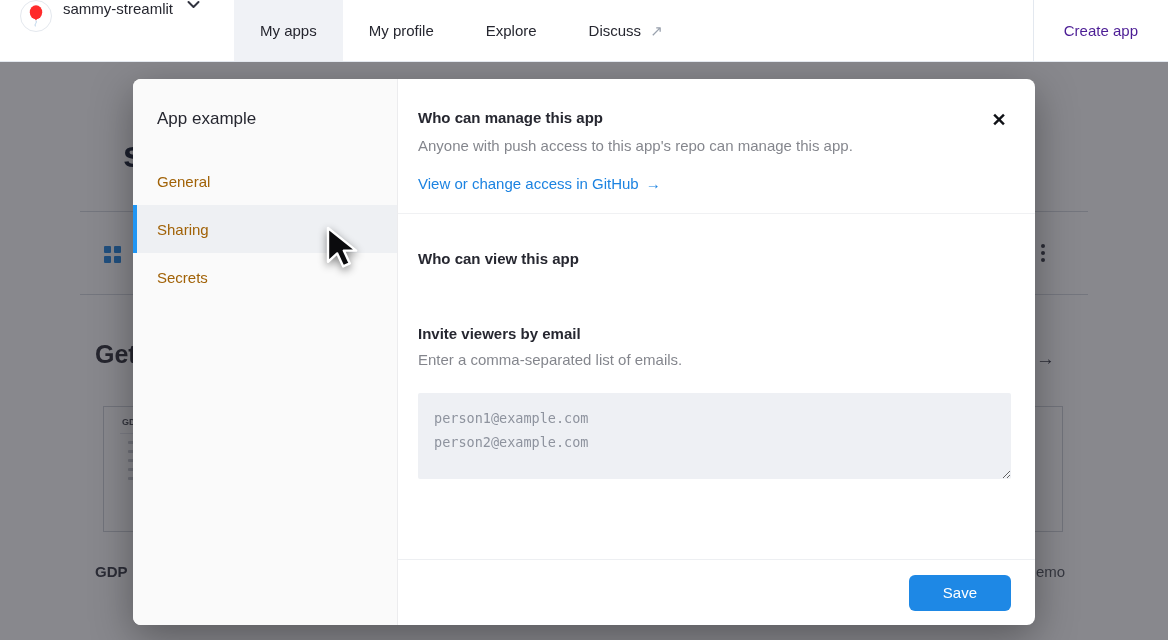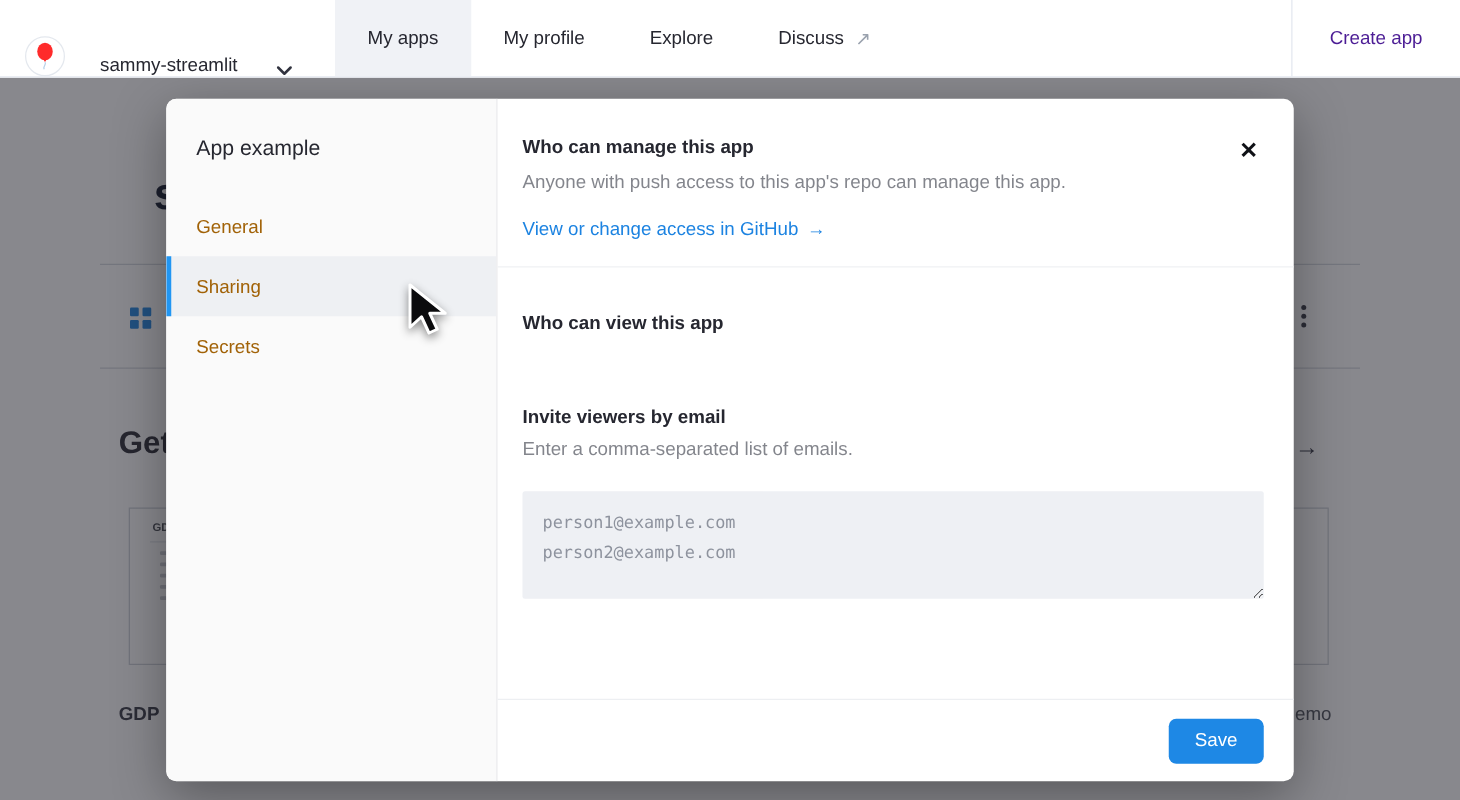--- a/index.html
+++ b/index.html
@@ -2,21 +2,21 @@
 <html><head>
 <meta charset="utf-8">
 <style>
   * { margin:0; padding:0; box-sizing:border-box; }
   html,body { width:1168px; height:640px; overflow:hidden; }
   body { font-family:"Liberation Sans", sans-serif; background:#ffffff; position:relative; color:#262730; }
 
   
   .nav { position:absolute; top:0; left:0; width:1168px; height:62px; background:#fff;
          border-bottom:1px solid #e3e8ef; display:flex; align-items:stretch; z-index:40; }
-  .brand { display:flex; align-items:flex-end; gap:28px; padding:0 22px 0 20px; cursor:pointer; }
+  .brand { display:flex; align-items:flex-start; gap:11px; padding:0 22px 0 20px; cursor:pointer; }
   .avatar { width:32px; height:32px; border-radius:50%; background:#fff; border:1px solid #e4e8ee;
             display:flex; align-items:center; justify-content:center; }
   .brand-name { font-size:15px; color:#262730; }
   .chev { margin-left:3px; display:flex; align-items:center; }
   .tabs { display:flex; align-items:stretch; margin-left:12px; }
   .tab { display:flex; align-items:center; padding:0 26px; font-size:15px; color:#262730; cursor:pointer; white-space:nowrap; }
   .tab.active { background:#f0f2f6; }
   .ext-arrow { color:#9aa2ae; margin-left:9px; font-size:15px; }
   .nav-spacer { flex:1; }
   .create-app { display:flex; align-items:center; padding:0 30px; font-size:15px; color:#4c1d95;
@@ -79,21 +79,21 @@
   .sec-invite { padding:32px 24px 0 20px; }
   .sec-invite .sec-h { margin-bottom:8px; }
   .sec-invite .sec-d { margin-bottom:24px; }
   .invite-area { display:block; width:100%; height:86px; background:#eef0f4; border:none; border-radius:2px;
                  padding:13px 16px; font-family:"DejaVu Sans Mono", monospace; font-size:13.5px; line-height:24px;
                  color:#262730; resize:vertical; outline:none; }
   .invite-area::placeholder { color:#8e939e; opacity:1; }
 
   .m-footer { position:absolute; left:0; right:0; bottom:0; height:66px; border-top:1px solid #edeff2;
               display:flex; align-items:center; justify-content:flex-end; padding:0 24px; }
-  .save-btn { height:36px; padding:0 21px; background:#1e88e5; color:#fff; border:none; border-radius:6px;
+  .save-btn { height:36px; padding:0 34px; background:#1e88e5; color:#fff; border:none; border-radius:6px;
               font-size:15px; font-family:"Liberation Sans", sans-serif; cursor:pointer; }
 
   
   .cursor { position:absolute; left:326px; top:226px; z-index:50; pointer-events:none;
             filter:drop-shadow(0 3px 4px rgba(0,0,0,0.45)); }
 </style>
 </head>
 <body>
 
 <div class="bg">

